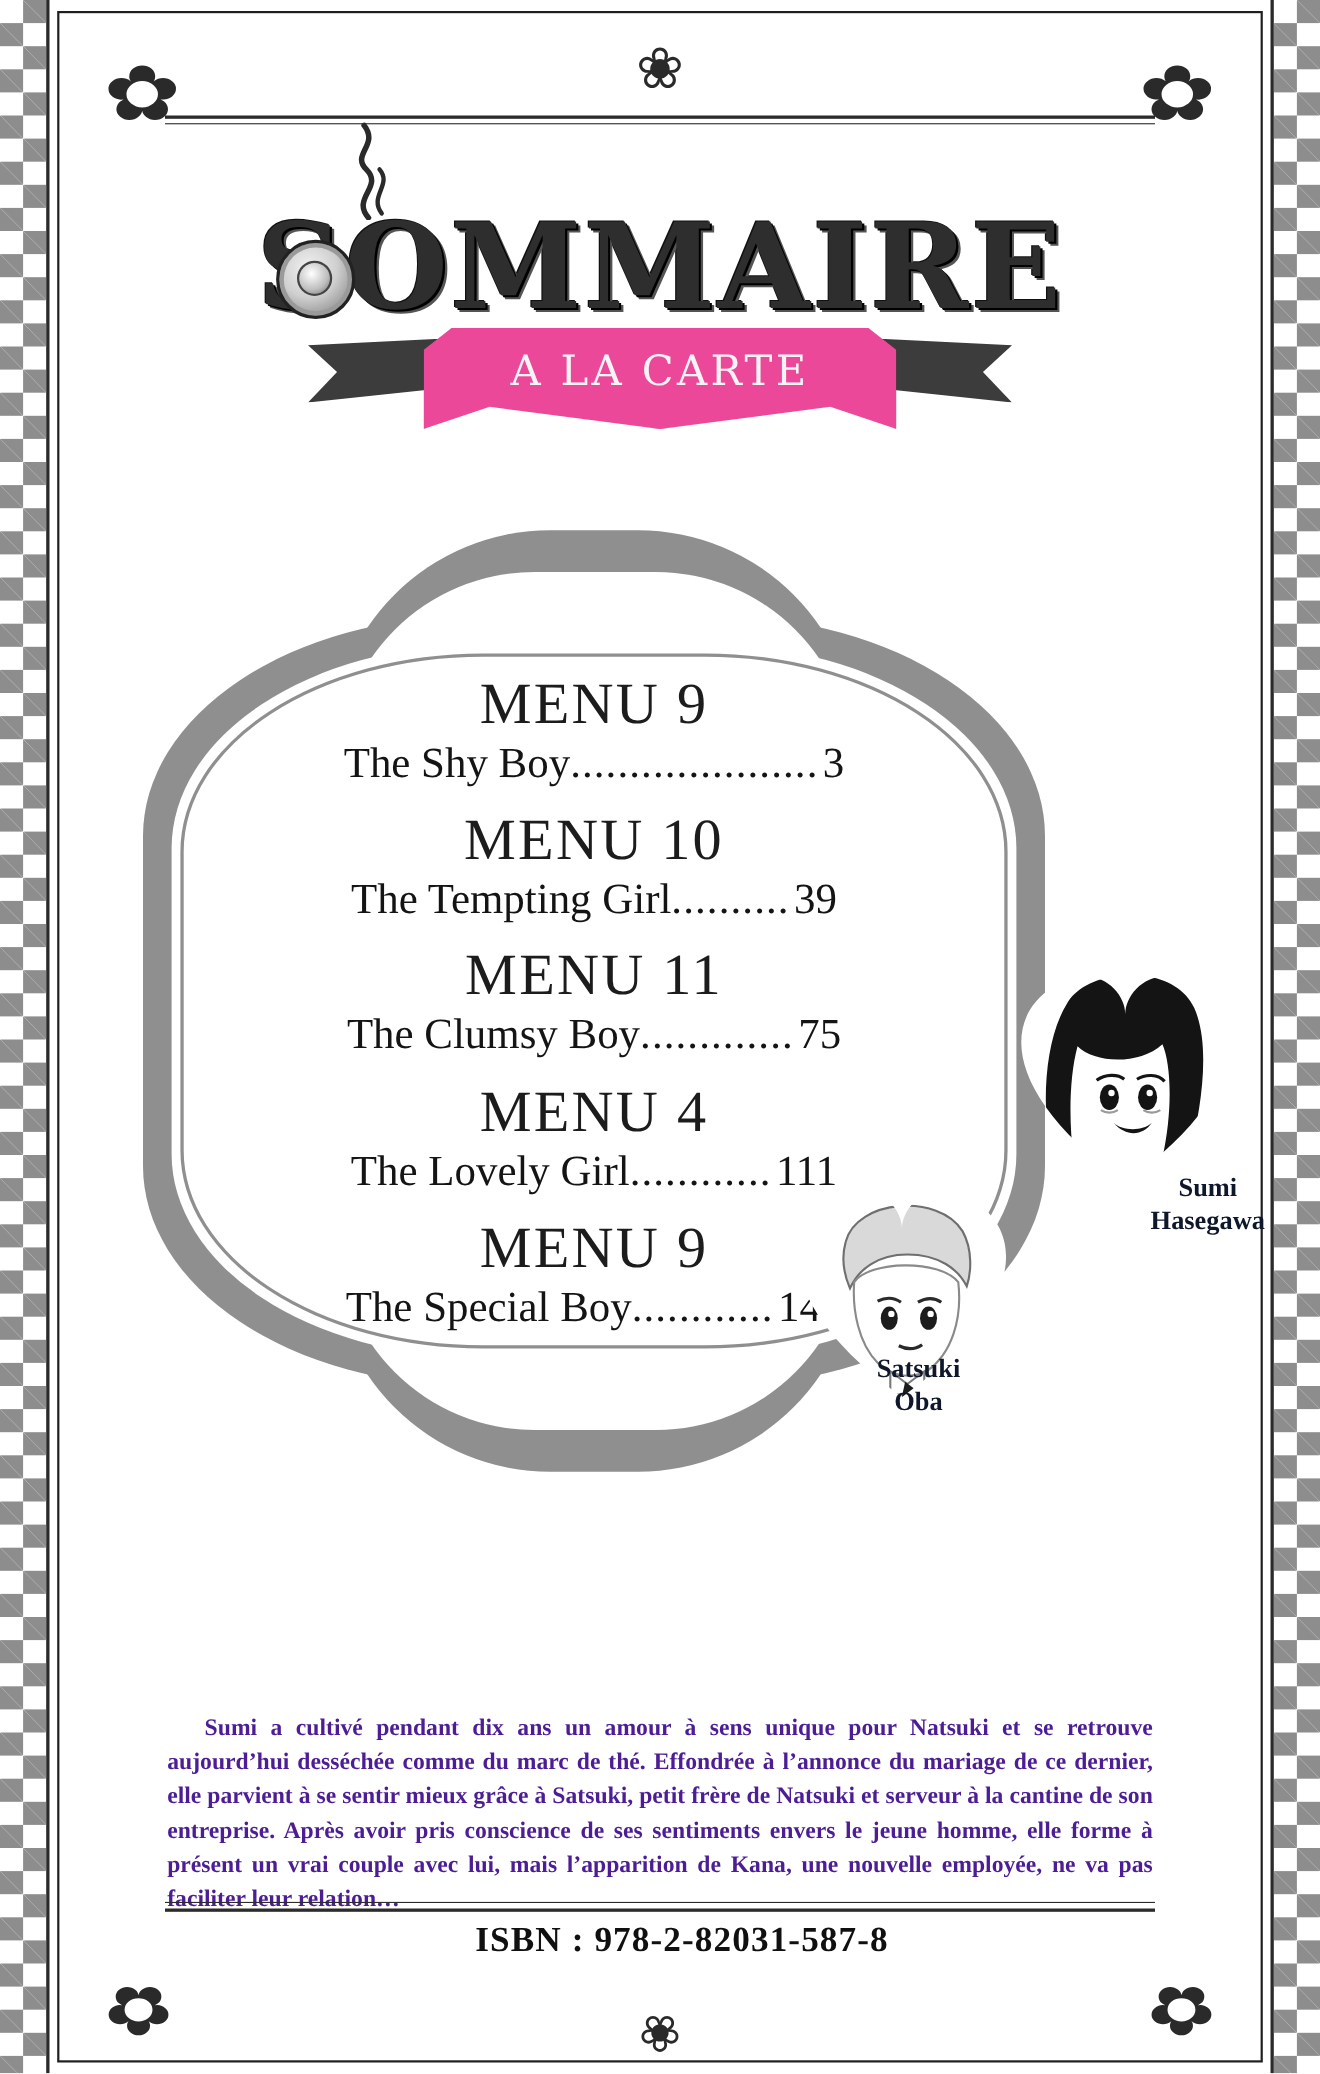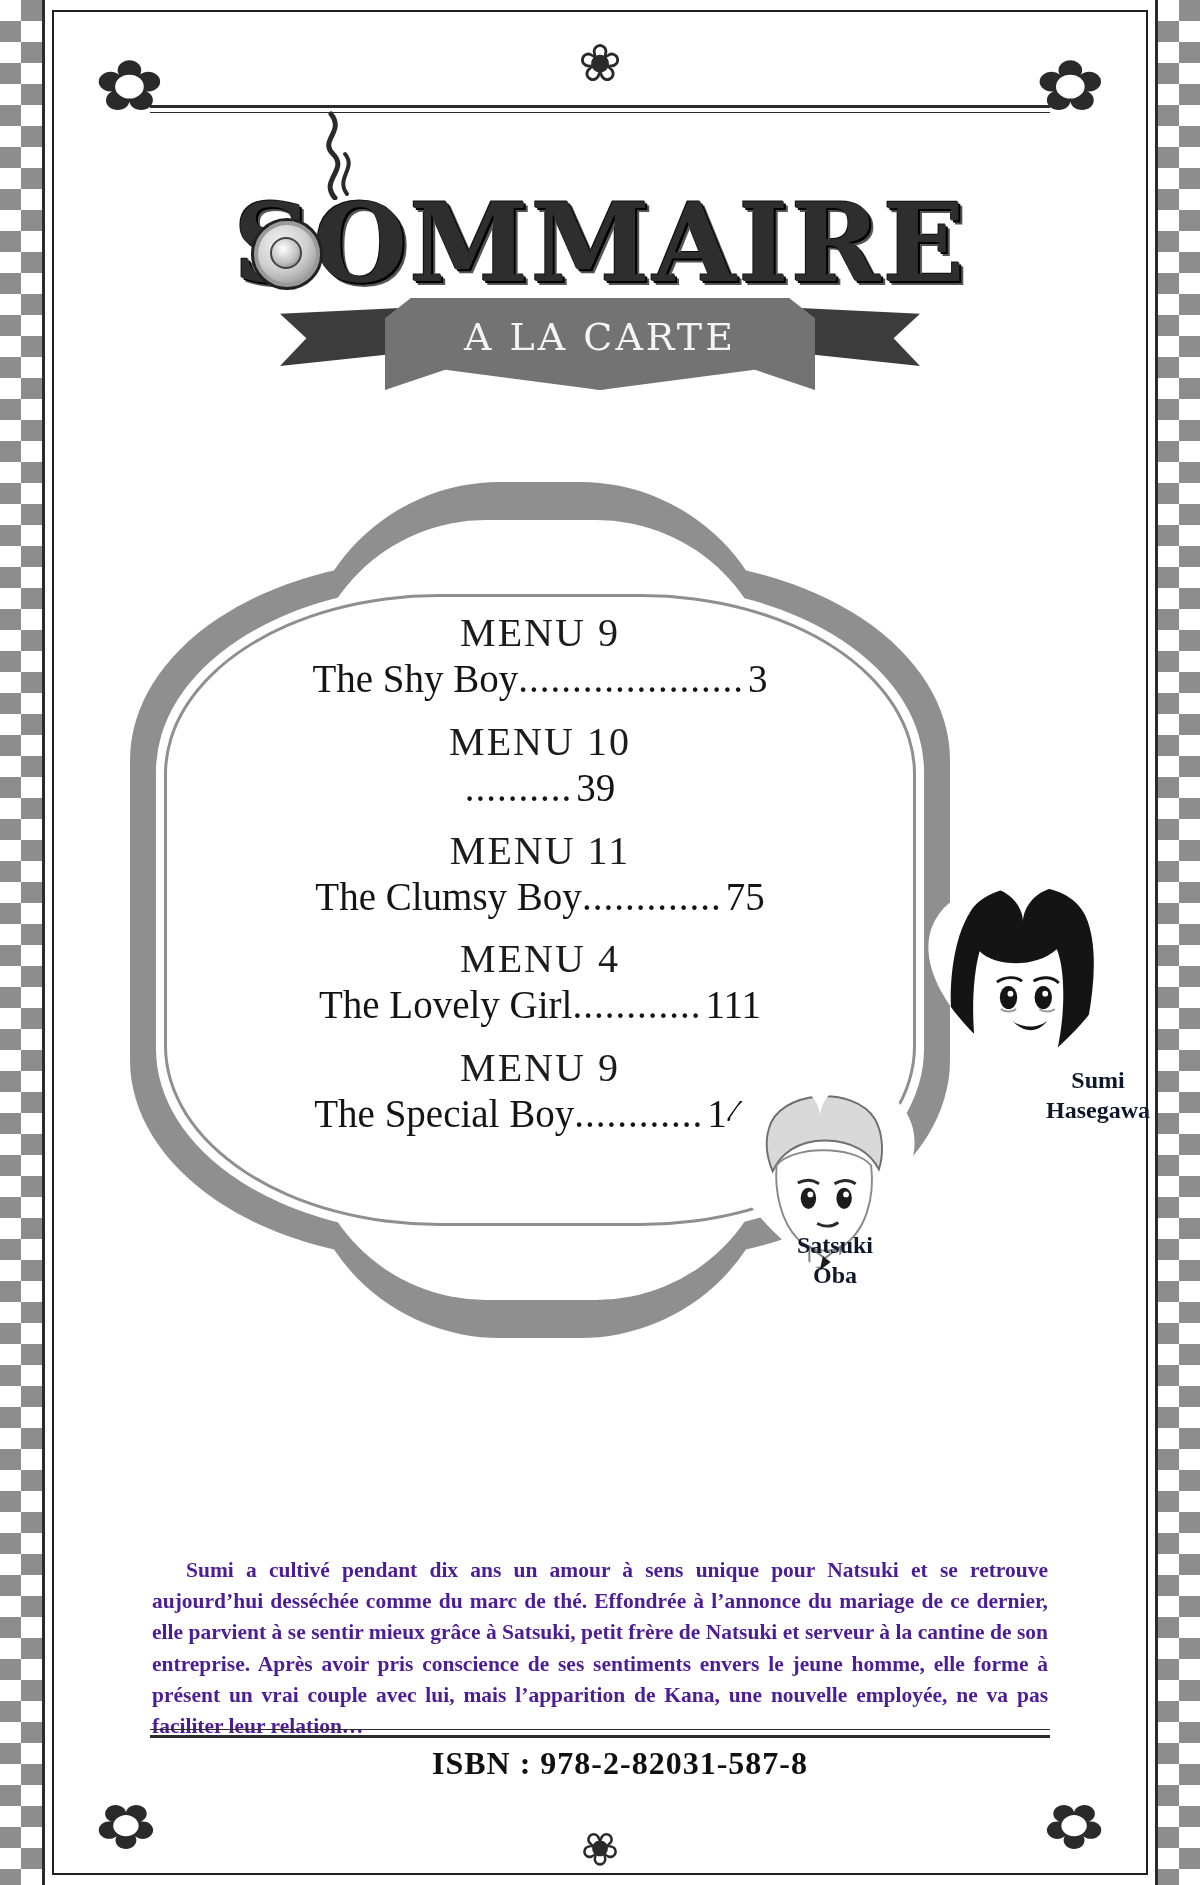--- a/index.html
+++ b/index.html
@@ -129,21 +129,21 @@
     background: radial-gradient(circle at 40% 35%, #fff 0%, #bdbdbd 60%, #6b6b6b 100%);
     border: 2px solid #444;
   }
   .ribbon {
     position: absolute;
     left: 50%;
     top: 118px;
     transform: translateX(-50%);
     width: 430px;
     height: 92px;
-    background: #737373;
+    background: #ec4899;
     clip-path: polygon(0% 22%, 6% 0%, 94% 0%, 100% 22%, 100% 100%, 86% 78%, 50% 100%, 14% 78%, 0% 100%);
     display: flex;
     align-items: center;
     justify-content: center;
     box-shadow: 0 2px 4px rgba(0,0,0,.4);
   }
   .ribbon span {
     font-family: "DejaVu Serif", serif;
     font-size: 38px;
     letter-spacing: 3px;
@@ -236,21 +236,21 @@
   .menu-list {
     position: absolute;
     left: 0; right: 0;
     top: 50px;
     z-index: 6;
     text-align: center;
   }
   .menu-entry { margin-bottom: 16px; }
   .menu-number {
     font-family: "Liberation Serif", serif;
-    font-size: 40px;
+    font-size: 53px;
     letter-spacing: 2px;
     color: #1c1c1c;
     line-height: 1.15;
   }
   .menu-row {
     display: flex;
     align-items: baseline;
     justify-content: center;
     font-size: 39px;
     color: #141414;
@@ -391,20 +391,21 @@
         <div class="menu-row">
           <span class="menu-title">The Shy Boy</span>
           <span class="menu-dots">.....................</span>
           <span class="menu-page">3</span>
         </div>
       </div>
 
       <div class="menu-entry">
         <div class="menu-number">MENU  10</div>
         <div class="menu-row">
+          <span class="menu-title">The Tempting Girl</span>
           <span class="menu-dots">..........</span>
           <span class="menu-page">39</span>
         </div>
       </div>
 
       <div class="menu-entry">
         <div class="menu-number">MENU  11</div>
         <div class="menu-row">
           <span class="menu-title">The Clumsy Boy</span>
           <span class="menu-dots">.............</span>

